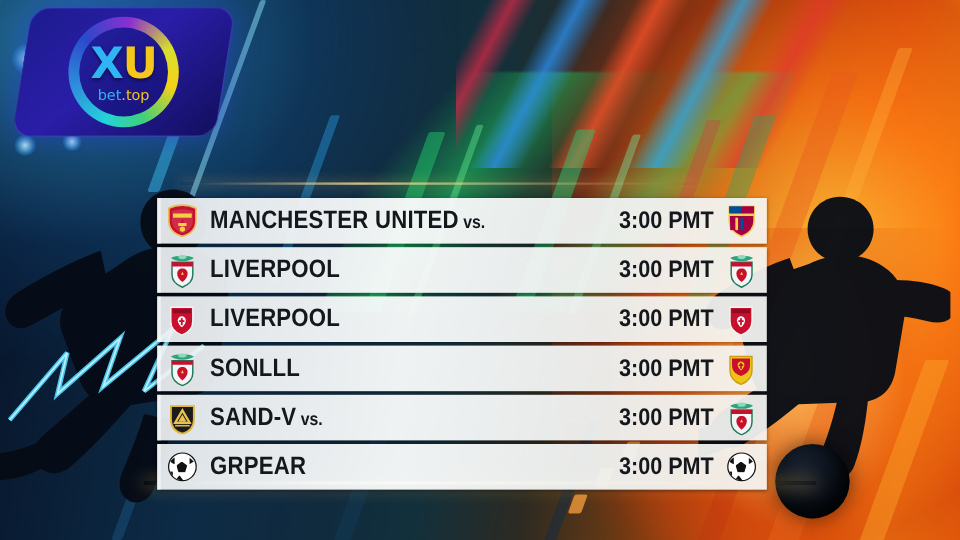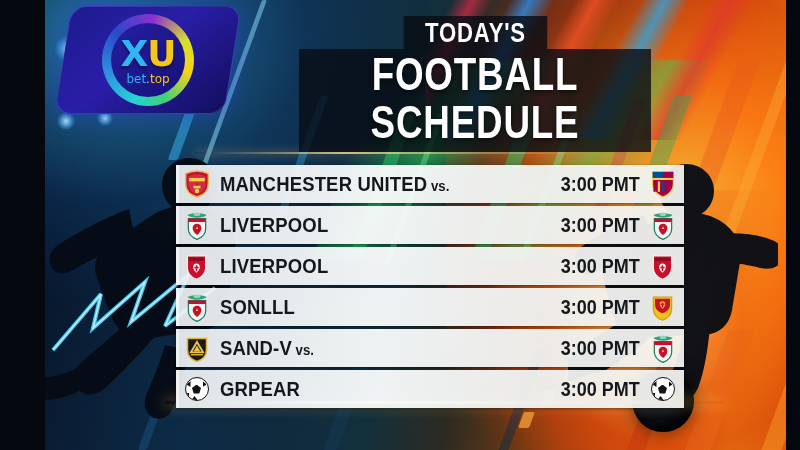--- a/index.html
+++ b/index.html
@@ -1,19 +1,19 @@
 <!DOCTYPE html>
 <html><head>
 <meta charset="utf-8">
 <style>
   * { margin:0; padding:0; box-sizing:border-box; }
   html,body { width:800px; height:450px; overflow:hidden; background:#05080f; }
   body { font-family:"Liberation Sans", sans-serif; }
 
-  .stage { position:relative; width:741px; height:450px; overflow:hidden;margin-left:45px; }
+  .stage { position:relative; width:800px; height:450px; overflow:hidden; }
 
   
   .bg-base{
     position:absolute; inset:0;
     background:
       linear-gradient(100deg,
         #071226 0%, #0a2038 14%, #0d2b46 26%,
         #102a3e 38%, #12303c 48%,
         #2c2a22 58%, #6b3a12 68%,
         #b8490d 78%, #e0600c 86%, #f08b10 93%, #e8660a 100%);
@@ -244,24 +244,20 @@
         <div class="logo-xu">
           <span class="logo-x">X</span><span class="logo-u">U</span>
         </div>
         <div class="logo-sub">
           <span class="logo-bet">bet</span><span class="logo-top">.top</span>
         </div>
       </div>
     </div>
   </div>
 
-  <div class="title-wrap">
-    <span class="title-1">TODAY'S</span>
-    <span class="title-2">FOOTBALL SCHEDULE</span>
-  </div>
 
   <div class="rows" id="rows">
       <div class="row">
         <span class="crest">
           <svg viewBox="0 0 30 32" width="26" height="28">
             <path d="M15 1 C8 1 2 4 2 4 v12 c0 9 6 13 13 15 c7-2 13-6 13-15 V4 s-6-3-13-3z" fill="#c8102e" stroke="#e8bb55" stroke-width="1.6"></path>
             <path d="M15 5 C10 5 5 7 5 7 v9 c0 7 5 10 10 12 c5-2 10-5 10-12 V7 s-5-2-10-2z" fill="#fff" opacity=".12"></path>
             <rect x="6" y="9" width="18" height="4" fill="#f7cf45"></rect>
             <path d="M15 14 l2 5 h-4z" fill="#c8102e"></path>
             <path d="M11 18 h8 v3 h-8z" fill="#f7cf45"></path>

